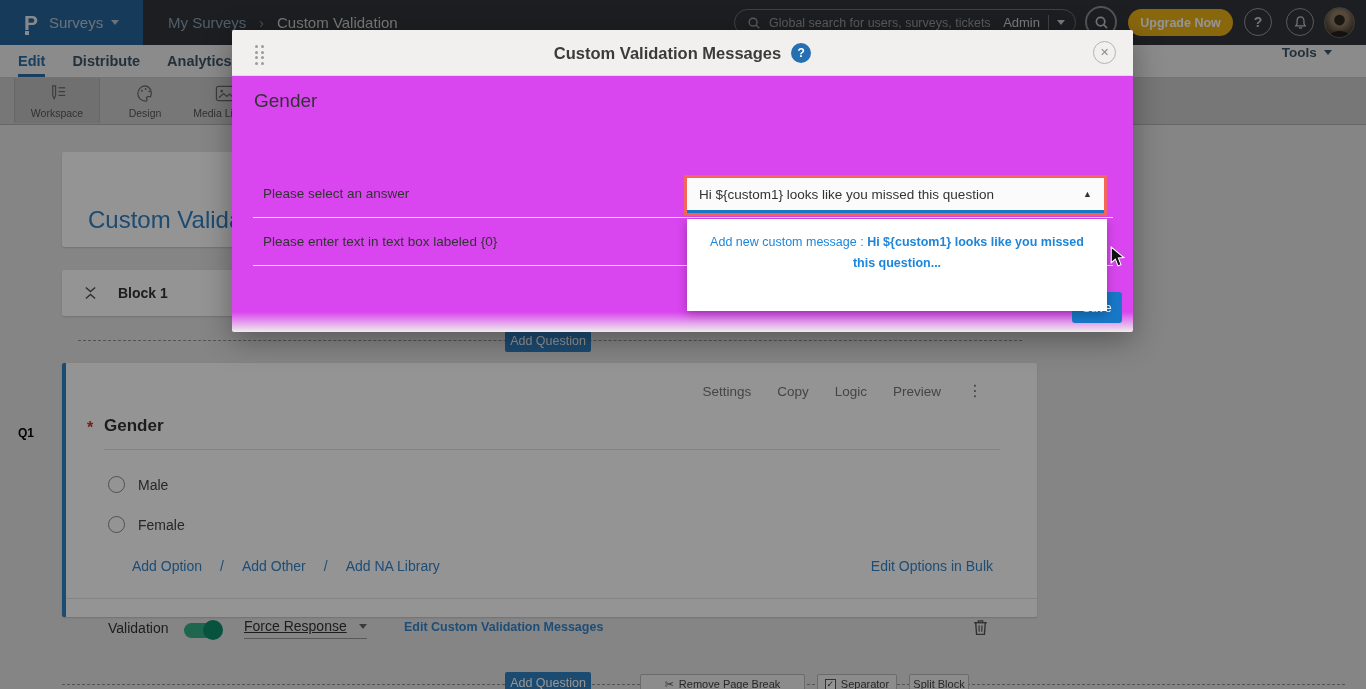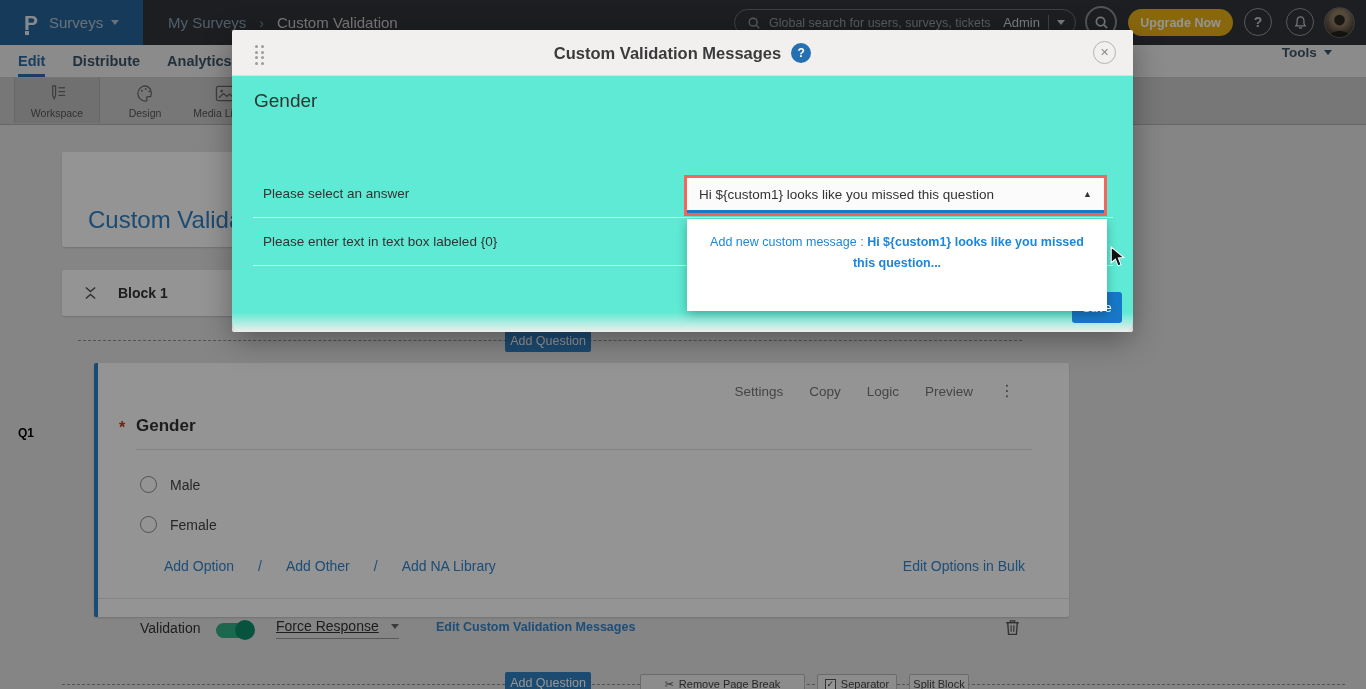--- a/index.html
+++ b/index.html
@@ -67,31 +67,31 @@
   .canvas { position:absolute; left:0; top:125px; width:1366px; height:564px; background:#e6e6e6; }
   .card { position:absolute; background:#fff; box-shadow:0 1px 2px rgba(0,0,0,0.15); border-radius:2px; }
   .title-card { left:62px; top:27px; width:975px; height:95px; }
   .survey-title { position:absolute; left:26px; top:54px; font-size:24px; color:#3181c4; }
   .block-bar { left:62px; top:145px; width:975px; height:46px; display:flex; align-items:center; }
   .block-collapse { position:absolute; left:22px; top:15px; width:13px; height:16px; color:#555; }
   .block-label { position:absolute; left:56px; font-size:14px; font-weight:600; color:#333; }
   .dash-line-mid { position:absolute; left:78px; top:215px; width:944px; border-top:1px dashed #8f8f8f; }
   .addq-mid { position:absolute; left:505px; top:204px; width:86px; height:23px; background:#3181c4; color:#fff;
               font-size:12.5px; display:flex; align-items:center; justify-content:center; border-radius:2px; }
-  .q-card { left:62px; top:238px; width:975px; height:254px; border-left:4px solid #3181c4;margin-left:32px; }
+  .q-card { left:62px; top:238px; width:975px; height:254px; border-left:4px solid #3181c4; }
   .q-number { position:absolute; left:18px; top:301px; font-size:12px; font-weight:700; color:#000000; }
   .q-menu { position:absolute; top:20px; right:54px; display:flex; align-items:center; gap:26px; font-size:13.5px; color:#777; }
   .kebab { font-size:16px; color:#777; line-height:1; }
   .q-required { position:absolute; left:21px; top:56px; color:#c0392b; font-size:16px; font-weight:bold; }
   .q-title { position:absolute; left:38px; top:53px; font-size:17px; font-weight:600; color:#333; }
   .q-title-rule { position:absolute; left:38px; right:37px; top:86px; border-top:1px solid #e2e2e2; }
   .opt-row { position:absolute; left:42px; display:flex; align-items:center; gap:13px; }
   .radio { width:17px; height:17px; border:1.5px solid #8a8a8a; border-radius:50%; background:transparent; }
   .opt-label { font-size:14px; color:#444; }
-  .opt-links { position:absolute; left:66px; top:195px; font-size:14px; color:#3585cc; display:flex; gap:24px; }
+  .opt-links { position:absolute; left:66px; top:195px; font-size:14px; color:#3585cc; display:flex; gap:18px; }
   .opt-links .lnk { color:#3585cc; }
   .bulk-link { position:absolute; right:44px; top:195px; font-size:14px; color:#3585cc; }
   .q-divider { position:absolute; left:0; right:0; top:235px; border-top:1px solid #e4e4e4; }
   .valid-row { position:absolute; left:0; right:0; top:235px; height:62px; }
   .valid-label { position:absolute; left:42px; top:22px; font-size:14px; color:#333; }
   .toggle { position:absolute; left:118px; top:25px; width:36px; height:15px; border-radius:8px; background:#35b087; }
   .toggle-knob { position:absolute; right:-3px; top:-3px; width:20px; height:20px; border-radius:50%; background:#0e8f6b; }
   .force-resp { position:absolute; left:178px; top:20px; display:flex; align-items:center; gap:12px;
                 font-size:14px; color:#333; border-bottom:1px solid #9a9a9a; padding-bottom:4px;text-decoration:underline; }
   .caret-gray { width:0;height:0;border-left:4px solid transparent;border-right:4px solid transparent;border-top:5px solid #666; }
@@ -105,21 +105,21 @@
               display:flex; align-items:center; justify-content:center; gap:5px; font-size:11px; color:#444; }
   .fb-remove { left:640px; width:165px; }
   .fb-sep { left:817px; width:80px; }
   .fb-split { left:909px; width:60px; }
   .scissors { font-size:11px; color:#555; }
   .cb { width:11px; height:11px; border:1px solid #555; background:#fff; font-size:9px; line-height:9px; color:#333;
         display:flex; align-items:center; justify-content:center; }
   
   .scrim { position:absolute; left:0; top:0; width:1366px; height:689px; background:rgba(0,0,0,0.42); z-index:50; }
   
-  .modal { position:absolute; left:232px; top:30px; width:901px; height:302px; background:#5eead4; border-radius:10px;
+  .modal { position:absolute; left:232px; top:30px; width:901px; height:302px; background:#d946ef; border-radius:2px;
            box-shadow:0 8px 30px rgba(0,0,0,0.35); z-index:100; }
   .modal-head { position:absolute; left:0; top:0; width:100%; height:46px; background:#f1f0ef; border-bottom:1px solid #ddd;
                 border-radius:2px 2px 0 0; }
   .drag-dots { position:absolute; left:23px; top:15px; display:grid; grid-template-columns:repeat(2,3px); grid-gap:2.5px; }
   .drag-dots span { width:3px; height:3px; border-radius:50%; background:#9b9b9b; }
   .modal-title-wrap { position:absolute; left:0; top:0; width:100%; height:46px; display:flex; align-items:center;
                       justify-content:center; gap:10px; }
   .modal-title { font-size:16.5px; font-weight:bold; color:#3b3b3b; }
   .modal-help { width:20px; height:20px; border-radius:50%; background:#2470b3; color:#fff; font-size:12px; font-weight:bold;
                 display:flex; align-items:center; justify-content:center; }

